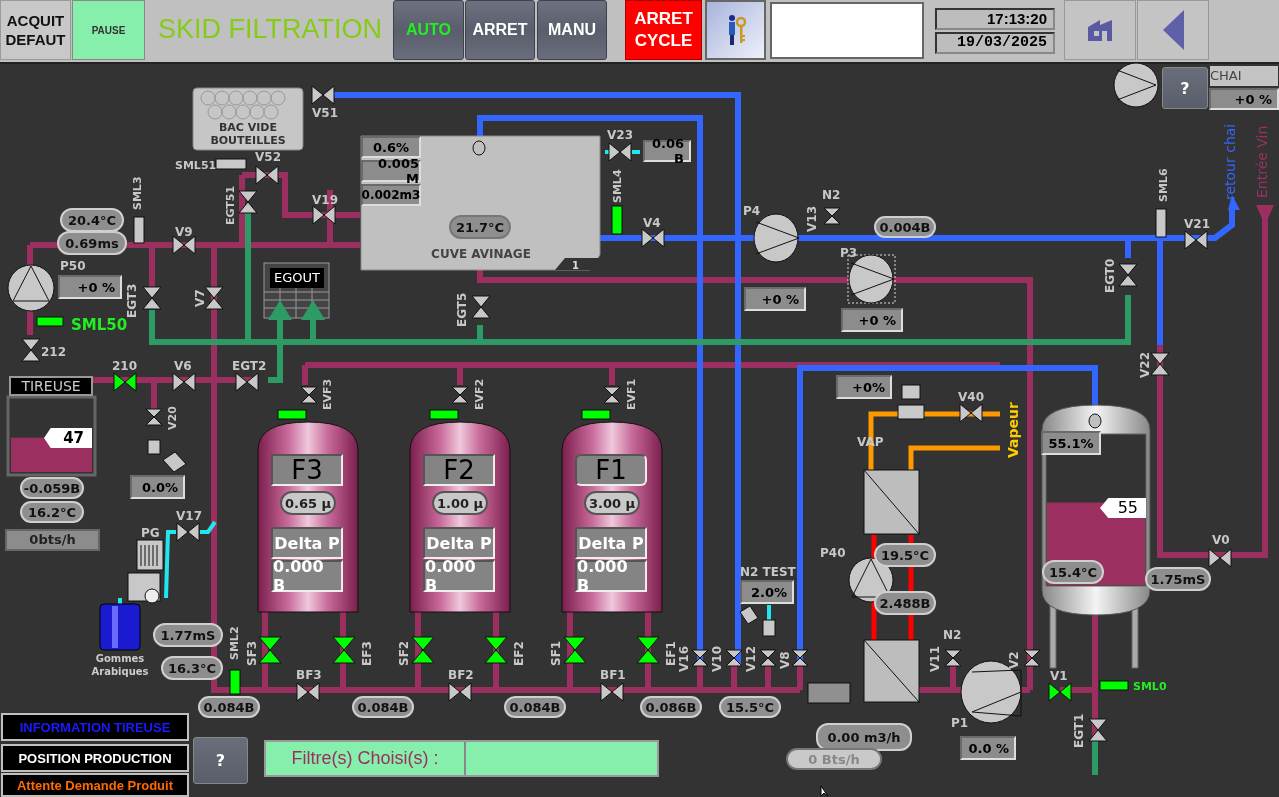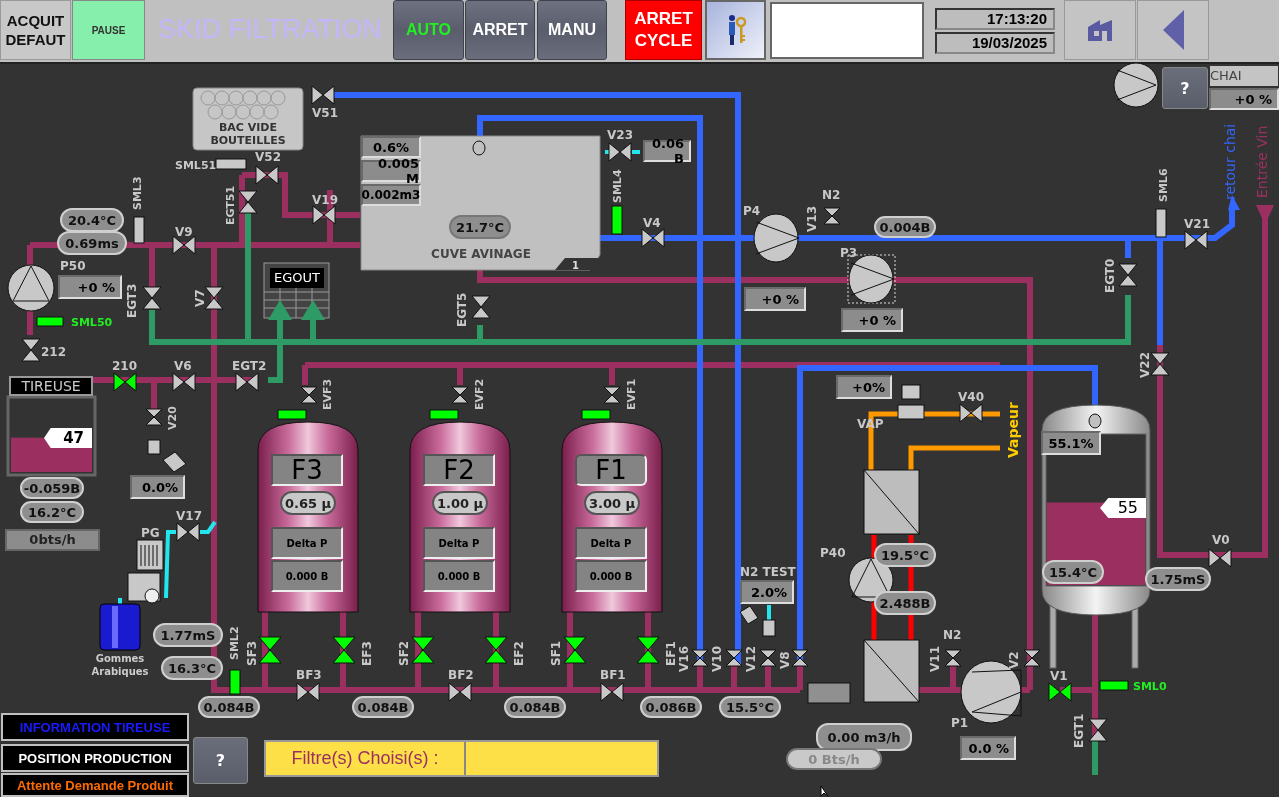--- a/index.html
+++ b/index.html
@@ -5,32 +5,32 @@
   html,body{margin:0;padding:0;}
   body{width:1279px;height:797px;background:#333333;position:relative;overflow:hidden;font-family:"DejaVu Sans",sans-serif;}
   .abs{position:absolute;}
   
   .topbar{position:absolute;left:0;top:0;width:1279px;height:62px;background:#c0c0c0;border-bottom:2px solid #222;}
   .tbtn{position:absolute;top:0;height:60px;display:flex;align-items:center;justify-content:center;text-align:center;font-family:"Liberation Sans",sans-serif;font-weight:bold;box-sizing:border-box;}
   .tb-light{background:#c8c8c8;border:1px solid #9a9a9a;color:#111;font-size:15px;line-height:19px;}
   .tb-pause{background:#86efac;border:1px solid #888;color:#333;font-size:10px;text-align:center;}
   .tb-dark{background:linear-gradient(#6e7280,#5a5e6c 50%,#6a6e7c);border:1px solid #3f424c;color:#fff;font-size:16px;border-radius:3px;}
   .tb-red{background:#ff0000;color:#fff;font-size:17px;line-height:22px;border:1px solid #a00;}
-  .title{position:absolute;left:158px;top:14px;color:#c4b5fd;font-size:27px;font-family:"Liberation Sans",sans-serif;}
+  .title{position:absolute;left:158px;top:14px;color:#84cc16;font-size:27px;font-family:"Liberation Sans",sans-serif;}
   .clockbox{position:absolute;left:935px;width:120px;height:22px;background:#bdbdbd;border:2px inset #888;box-sizing:border-box;text-align:right;padding-right:6px;font-size:15px;line-height:18px;color:#000;font-family:"Liberation Sans",sans-serif;font-weight:bold;}
   
   .vbox{position:absolute;background:#8c8c8c;border-top:2px solid #6a6a6a;border-left:2px solid #6a6a6a;border-right:2px solid #ddd;border-bottom:2px solid #ddd;box-sizing:border-box;color:#000;font-size:13px;font-weight:bold;text-align:right;padding-right:5px;font-family:"DejaVu Sans",sans-serif;display:flex;align-items:center;justify-content:flex-end;}
   .pill{position:absolute;background:#8e8e8e;border:2px solid #cfcfcf;border-radius:12px;box-sizing:border-box;color:#111;font-size:13px;font-weight:bold;display:flex;align-items:center;justify-content:center;font-family:"DejaVu Sans",sans-serif;}
   .pill-light{background:#c9c9c9;border-color:#777;}
   .lbl{position:absolute;color:#c8c8c8;font-size:12px;font-weight:bold;font-family:"DejaVu Sans",sans-serif;white-space:nowrap;}
   .lbl-green{color:#22ee22;}
   .vlbl{position:absolute;color:#c8c8c8;font-size:12px;font-weight:bold;transform:rotate(-90deg);transform-origin:left top;white-space:nowrap;font-family:"DejaVu Sans",sans-serif;}
   svg.scheme{position:absolute;left:0;top:0;}
   .filter-name{position:absolute;background:#848484;border-top:2px solid #555;border-left:2px solid #555;border-right:2px solid #eee;border-bottom:2px solid #eee;box-sizing:border-box;color:#000;font-size:26px;display:flex;align-items:center;justify-content:center;font-family:"DejaVu Sans",sans-serif;}
-  .filter-box{position:absolute;background:#848484;border-top:2px solid #555;border-left:2px solid #555;border-right:2px solid #eee;border-bottom:2px solid #eee;box-sizing:border-box;color:#000000;font-size:10px;font-weight:bold;display:flex;align-items:center;justify-content:center;}
+  .filter-box{position:absolute;background:#848484;border-top:2px solid #555;border-left:2px solid #555;border-right:2px solid #eee;border-bottom:2px solid #eee;box-sizing:border-box;color:#ffffff;font-size:16px;font-weight:bold;display:flex;align-items:center;justify-content:center;}
   .micron{position:absolute;background:#c8c8c8;border:2px solid #555;border-radius:12px;box-sizing:border-box;color:#222;font-size:13px;font-weight:bold;display:flex;align-items:center;justify-content:center;}
   .bottom-btn{position:absolute;left:1px;width:188px;height:28px;background:#000;border:2px solid #c0c0c0;box-sizing:border-box;display:flex;align-items:center;justify-content:center;font-family:"Liberation Sans",sans-serif;font-weight:bold;font-size:13px;}
   .qbtn{position:absolute;background:linear-gradient(#6a6e7a,#5a5e6a);border:1px solid #888;border-radius:3px;color:#fff;font-weight:bold;font-size:16px;display:flex;align-items:center;justify-content:center;}
 </style>
 </head>
 <body>
 
 <div class="topbar"></div>
 <div class="tbtn tb-light" style="left:0;width:71px;white-space:pre;">ACQUIT
 DEFAUT</div>
@@ -47,21 +47,21 @@
     <rect x="8" y="9" width="6" height="13" fill="#2a5ab8"></rect>
     <rect x="9" y="22" width="4" height="10" fill="#1a2a6a"></rect>
     <circle cx="20" cy="9" r="4" fill="none" stroke="#c99a20" stroke-width="2.5"></circle>
     <rect x="19" y="13" width="2.5" height="17" fill="#c99a20"></rect>
     <rect x="21" y="22" width="3" height="2" fill="#c99a20"></rect>
       <rect x="21" y="26" width="3" height="2" fill="#c99a20"></rect>
   </svg>
 </div>
 <div class="abs" style="left:770px;top:2px;width:154px;height:57px;background:#fff;border:2px solid #666;box-sizing:border-box;"></div>
 <div class="clockbox" style="top:8px;">17:13:20</div>
-<div class="clockbox" style="top:32px;">19/03/2025</div>
+<div class="clockbox" style="top:32px;font-family:Liberation Mono, monospace;">19/03/2025</div>
 <div class="tbtn" style="left:1064px;width:72px;background:#c4c4c4;border:1px solid #999;">
   <svg width="28" height="26" viewBox="0 0 28 26">
     <path d="M2 10 L14 3 L14 8 L26 3 L26 24 L2 24 Z" fill="#5a5aa0"></path>
     <rect x="8" y="14" width="5" height="5" fill="#c4c4c4"></rect>
       <rect x="16" y="14" width="5" height="10" fill="#c4c4c4"></rect>
   </svg>
 </div>
 <div class="tbtn" style="left:1137px;width:72px;background:#c4c4c4;border:1px solid #999;">
   <svg width="26" height="44" viewBox="0 0 26 44">
     <path d="M24 2 L3 22 L24 42 Z" fill="#6060a8"></path>
@@ -337,21 +337,21 @@
 
 <div class="lbl" style="left:312px;top:106px;">V51</div>
 <div class="lbl" style="left:255px;top:150px;">V52</div>
 <div class="lbl" style="left:312px;top:193px;">V19</div>
 <div class="lbl" style="left:175px;top:159px;font-size:11px;">SML51</div>
 <div class="vlbl" style="left:224px;top:225px;font-size:11px;">EGT51</div>
 <div class="vlbl" style="left:131px;top:210px;font-size:11px;">SML3</div>
 <div class="lbl" style="left:175px;top:225px;">V9</div>
 <div class="vlbl" style="left:125px;top:318px;">EGT3</div>
 <div class="vlbl" style="left:193px;top:307px;">V7</div>
-<div class="lbl lbl-green" style="left:71px;top:316px;font-size:11px;">SML50</div>
+<div class="lbl lbl-green" style="left:71px;top:316px;font-size:15px;">SML50</div>
 <div class="lbl" style="left:41px;top:345px;">212</div>
 <div class="lbl" style="left:112px;top:359px;">210</div>
 <div class="lbl" style="left:174px;top:359px;">V6</div>
 <div class="lbl" style="left:232px;top:359px;">EGT2</div>
 <div class="vlbl" style="left:166px;top:430px;font-size:11px;">V20</div>
 <div class="lbl" style="left:176px;top:509px;">V17</div>
 <div class="vlbl" style="left:455px;top:327px;">EGT5</div>
 <div class="lbl" style="left:607px;top:128px;">V23</div>
 <div class="vlbl lbl-green" style="left:611px;top:203px;font-size:11px;">SML4</div>
 <div class="lbl" style="left:643px;top:216px;">V4</div>
@@ -414,21 +414,21 @@
 <div class="pill" style="left:640px;top:696px;width:62px;height:22px;">0.086B</div>
 <div class="pill" style="left:719px;top:696px;width:62px;height:22px;">15.5°C</div>
 <div class="vlbl" style="left:677px;top:672px;">V16</div>
 <div class="vlbl" style="left:710px;top:672px;">V10</div>
 <div class="vlbl" style="left:744px;top:672px;">V12</div>
 <div class="vlbl" style="left:778px;top:669px;">V8</div>
 <div class="lbl" style="left:740px;top:565px;">N2 TEST</div>
 <div class="vbox" style="left:740px;top:580px;width:54px;height:24px;">2.0%</div>
 
 <div class="vbox" style="left:836px;top:375px;width:56px;height:24px;">+0%</div>
-<div class="lbl" style="left:857px;top:417px;">VAP</div>
+<div class="lbl" style="left:857px;top:435px;">VAP</div>
 <div class="lbl" style="left:958px;top:390px;">V40</div>
 <div class="vlbl" style="left:1005px;top:458px;color:#ffcc00;font-size:14px;">Vapeur</div>
 <div class="lbl" style="left:820px;top:546px;">P40</div>
 <div class="pill" style="left:874px;top:543px;width:62px;height:24px;">19.5°C</div>
 <div class="pill" style="left:874px;top:591px;width:62px;height:24px;">2.488B</div>
 <div class="pill" style="left:816px;top:723px;width:96px;height:28px;">0.00 m3/h</div>
 <div class="pill pill-light" style="left:786px;top:748px;width:96px;height:22px;color:#888;">0 Bts/h</div>
 <div class="lbl" style="left:943px;top:628px;">N2</div>
 <div class="vlbl" style="left:928px;top:672px;">V11</div>
 <div class="vlbl" style="left:1007px;top:669px;">V2</div>
@@ -441,19 +441,19 @@
 <div class="vbox" style="left:1041px;top:431px;width:60px;height:24px;justify-content:center;padding:0;">55.1%</div>
 <div class="abs" style="left:1100px;top:498px;width:46px;height:20px;background:#fff;color:#000;font-size:16px;text-align:right;padding-right:8px;box-sizing:border-box;line-height:20px;clip-path:polygon(18% 0,100% 0,100% 100%,18% 100%,0 50%);">55</div>
 <div class="pill" style="left:1042px;top:560px;width:62px;height:24px;">15.4°C</div>
 <div class="pill" style="left:1145px;top:567px;width:66px;height:24px;">1.75mS</div>
 <div class="lbl" style="left:1212px;top:533px;">V0</div>
 
 <div class="bottom-btn" style="top:713px;color:#1a1aff;">INFORMATION TIREUSE</div>
 <div class="bottom-btn" style="top:744px;color:#fff;">POSITION PRODUCTION</div>
 <div class="bottom-btn" style="top:773px;color:#ff6a00;height:24px;">Attente Demande Produit</div>
 <div class="qbtn" style="left:193px;top:737px;width:53px;height:45px;">?</div>
-<div class="abs" style="left:264px;top:740px;width:395px;height:37px;background:#fde047;border:2px solid #999;box-sizing:border-box;display:flex;">
+<div class="abs" style="left:264px;top:740px;width:395px;height:37px;background:#86efac;border:2px solid #999;box-sizing:border-box;display:flex;">
   <div style="width:198px;border-right:2px solid #888;color:#9b3060;font-size:18px;display:flex;align-items:center;justify-content:center;font-family:'Liberation Sans',sans-serif;">Filtre(s) Choisi(s) :</div>
 </div>
 
 <svg class="abs" style="left:820px;top:785px;" width="12" height="12">
     <path d="M1 1 L1 11 L4 8 L8 11 Z" fill="#fff" stroke="#000"></path>
   </svg>
 
 </body></html>

